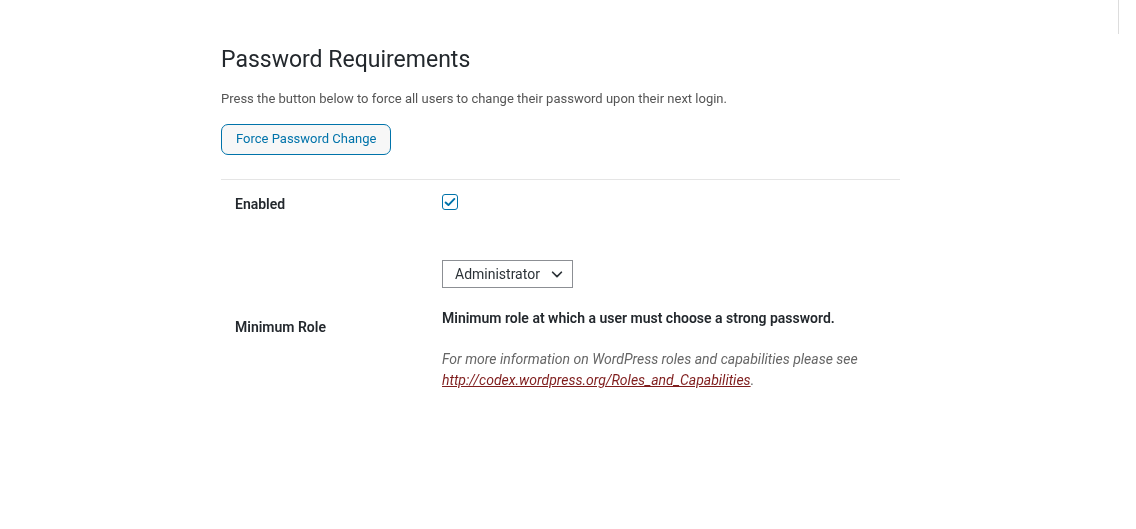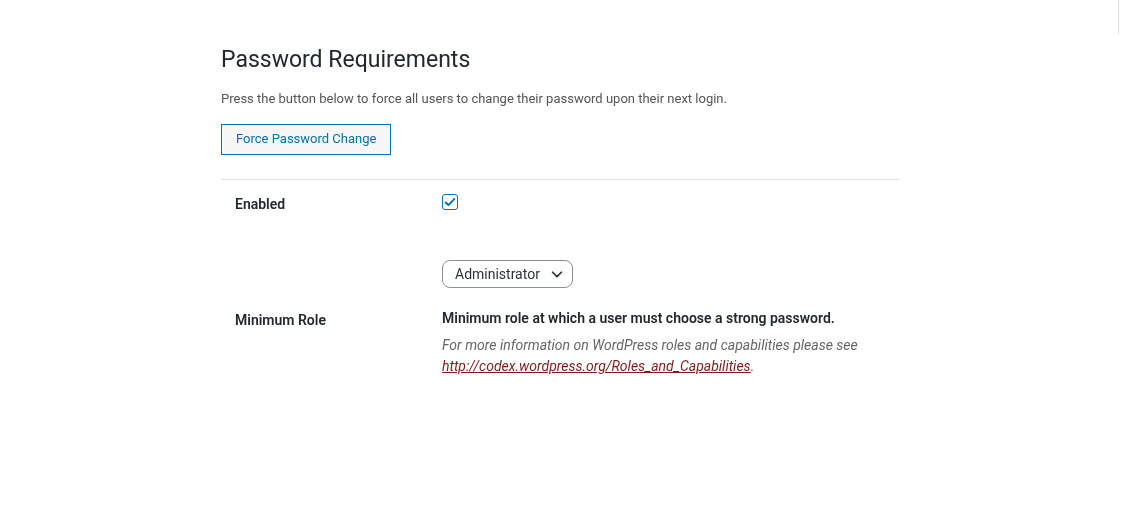--- a/index.html
+++ b/index.html
@@ -43,21 +43,21 @@
       margin-bottom: 16px;
       line-height: 1.5;
     }
     .btn-secondary {
       display: inline-block;
       background: #f7f7f7;
       border: 1px solid #0073aa;
       color: #0073aa;
       padding: 6px 14px;
       font-size: 13px;
-      border-radius: 0;
+      border-radius: 7px;
       cursor: pointer;
       font-family: inherit;
       line-height: 1.3;
     }
     hr.section-divider {
       border: none;
       border-top: 1px solid #e5e5e5;
       margin: 24px 0 0 0;
     }
     .highlight-box {
@@ -108,42 +108,42 @@
       position: relative;
     }
     .checkbox-wrap svg {
       width: 14px;
       height: 14px;
     }
     .select-wrap {
       display: inline-flex;
       align-items: center;
       border: 1px solid #8c8f94;
-      border-radius: 8px;
+      border-radius: 0;
       background: #fff;
       padding: 5px 8px 5px 12px;
       cursor: pointer;
       font-size: 14px;
       color: #2c3338;
       gap: 10px;
     }
     .select-wrap svg {
       width: 14px;
       height: 14px;
     }
     .field-help {
       margin-top: 20px;
     }
     .field-help .help-strong {
       font-weight: 600;
       color: #23282d;
       font-size: 14px;
       line-height: 1.5;
       display: block;
-      margin-bottom: 6px;
+      margin-bottom: 20px;
     }
     .field-help .help-italic {
       font-style: italic;
       color: #666;
       font-size: 14px;
       line-height: 1.5;
     }
     .field-help a {
       color: #7f1d1d;
       text-decoration: underline;

